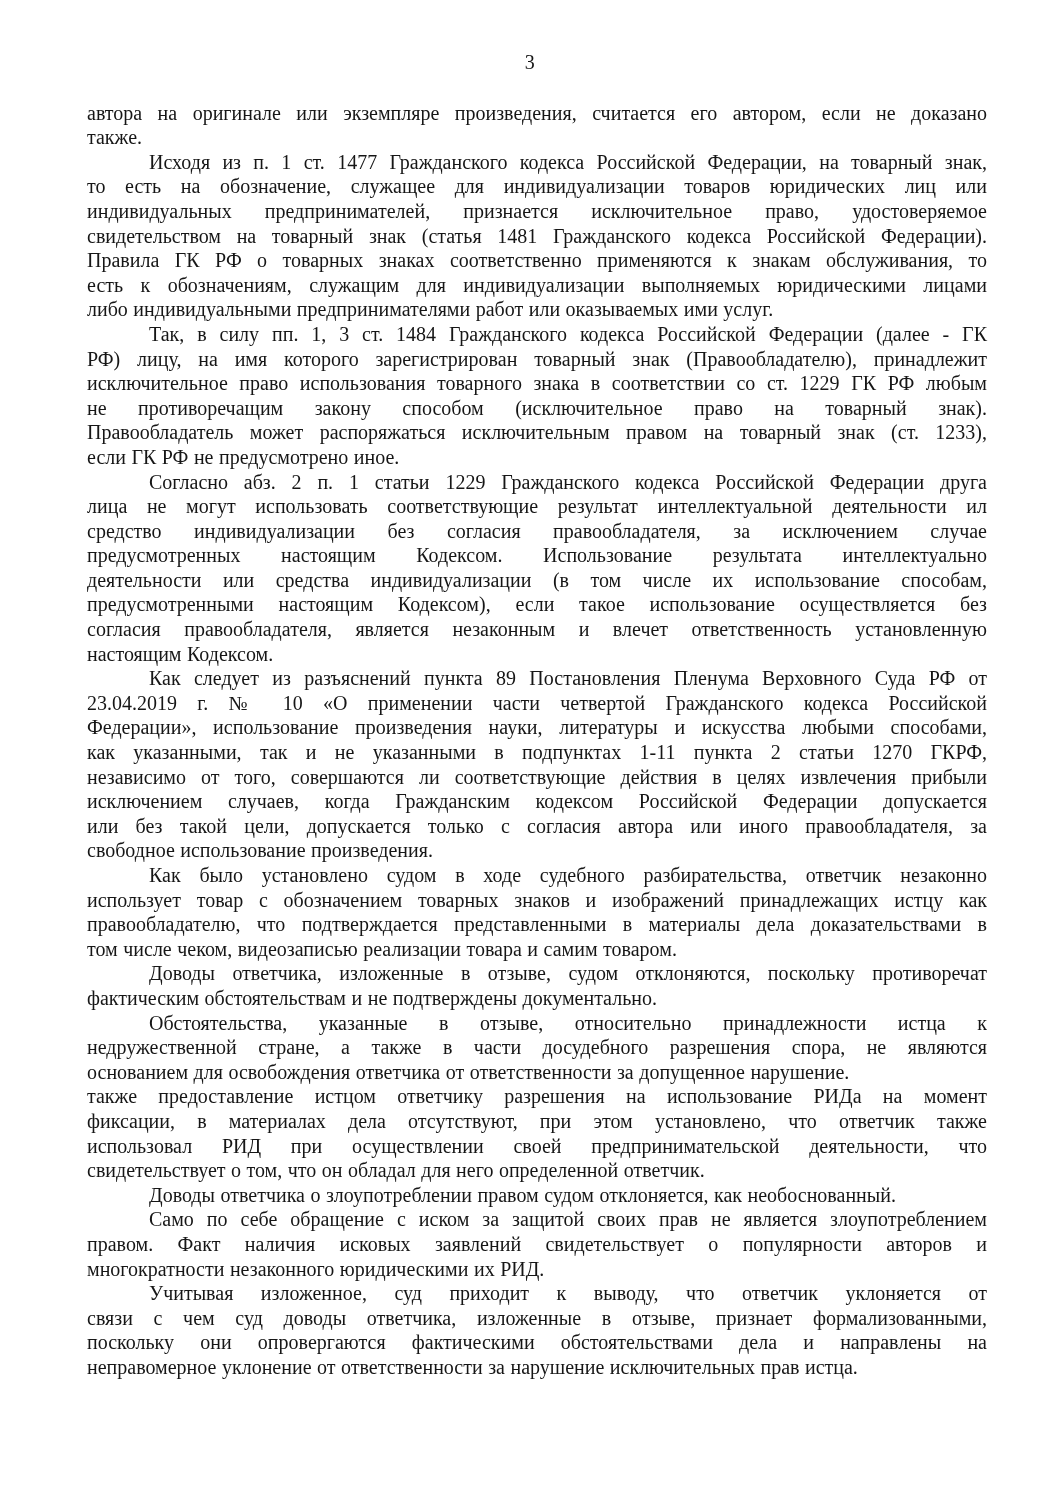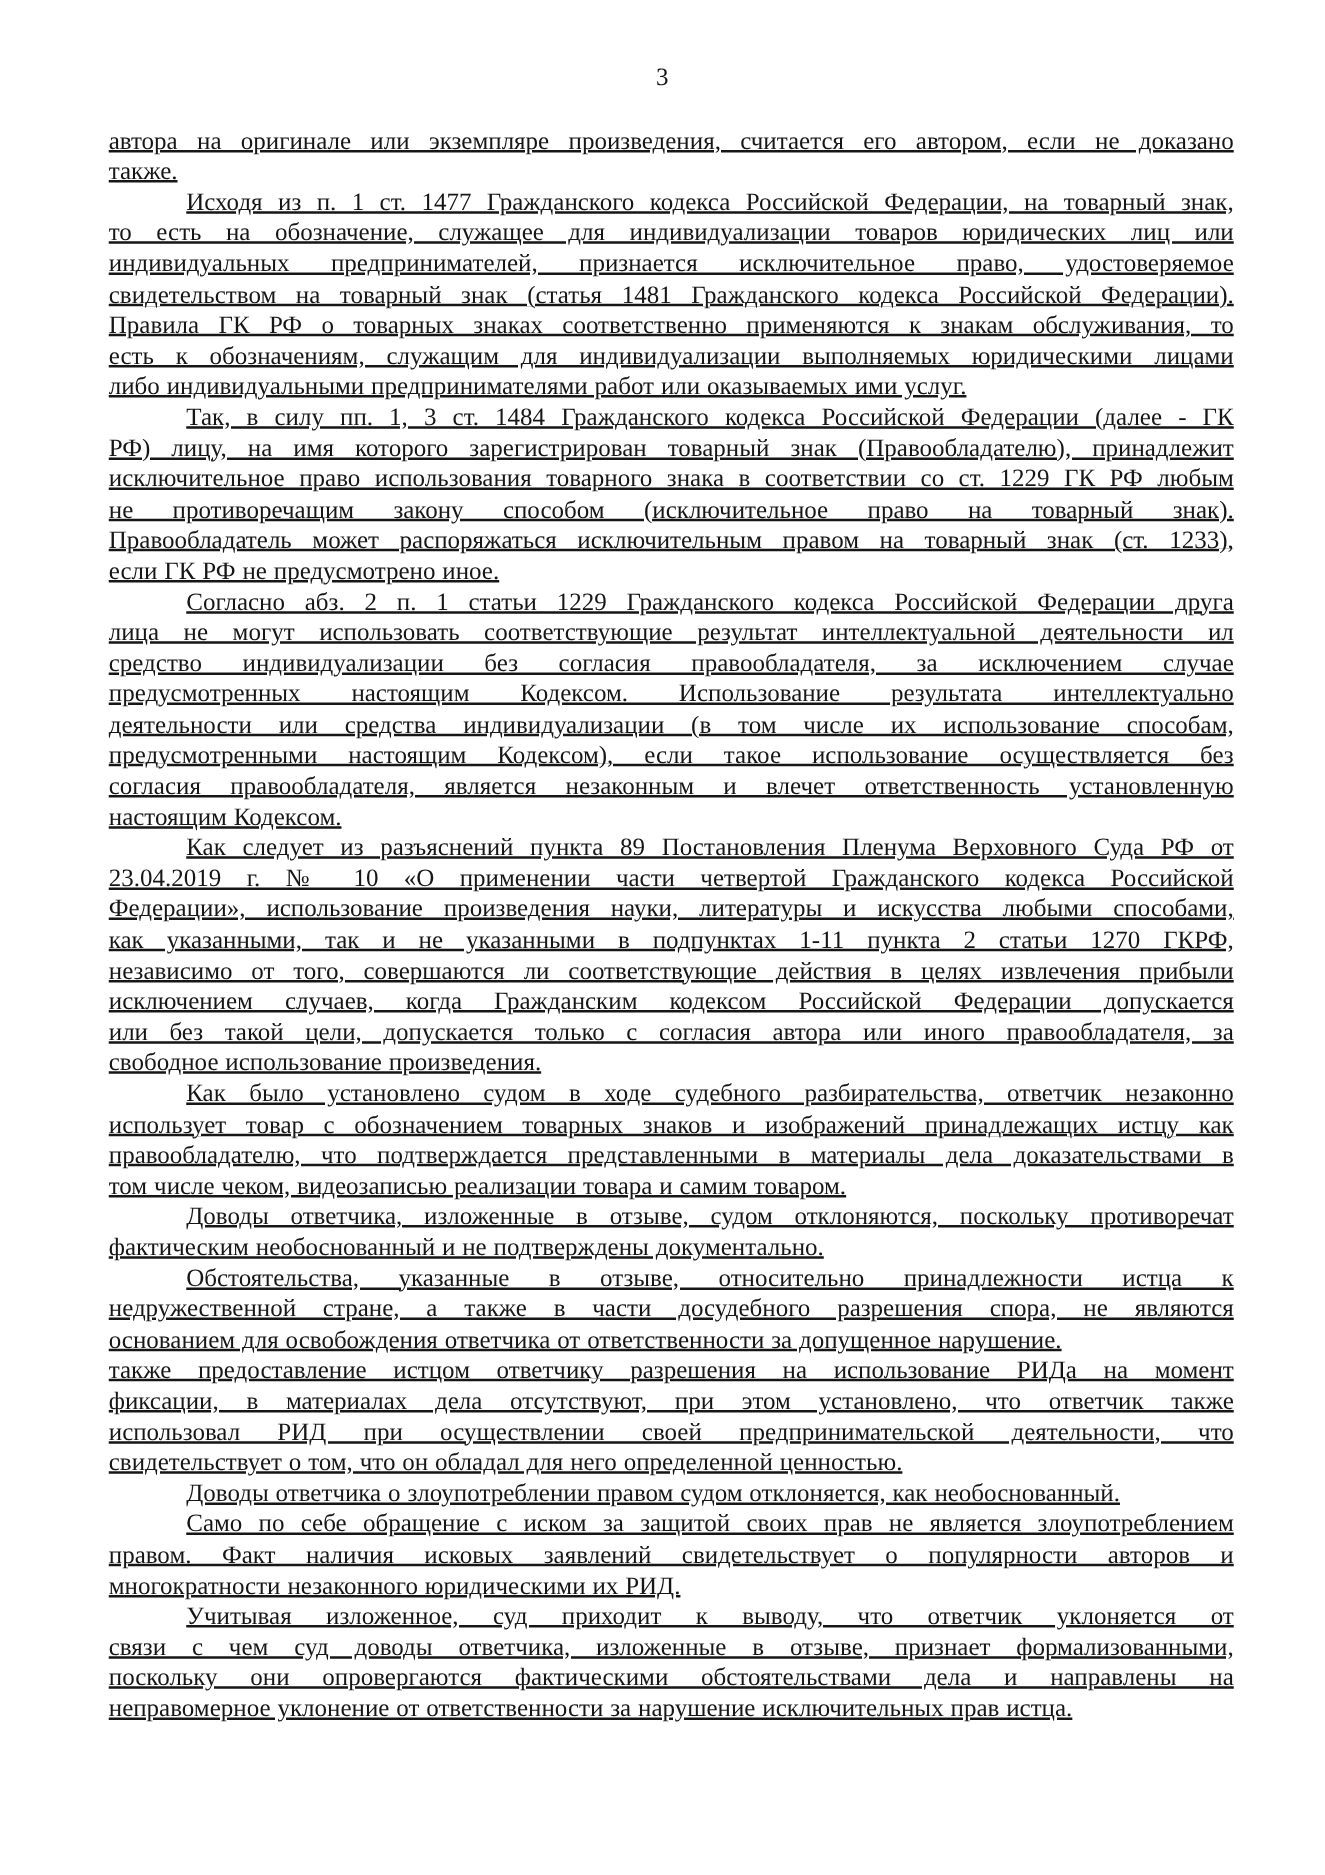--- a/index.html
+++ b/index.html
@@ -33,21 +33,20 @@
   .paragraph {
     margin: 0;
     padding: 0;
   }
   .line {
     font-size: 20px;
     line-height: 24.6px;
     text-align: justify;
     text-align-last: justify;
     word-spacing: 0.5px;
-    text-decoration: underline;
   }
   .line.last {
     text-align-last: left;
   }
   .line.indent {
     text-indent: 62px;
   }
 </style>
 </head>
 <body>
@@ -97,32 +96,32 @@
         <div class="line last">свободное использование произведения.</div>
       </div>
       <div class="paragraph">
         <div class="line indent">Как было установлено судом в ходе судебного разбирательства, ответчик незаконно</div>
         <div class="line">использует товар с обозначением товарных знаков и изображений принадлежащих истцу как</div>
         <div class="line">правообладателю, что подтверждается представленными в материалы дела доказательствами в</div>
         <div class="line last">том числе чеком, видеозаписью реализации товара и самим товаром.</div>
       </div>
       <div class="paragraph">
         <div class="line indent">Доводы ответчика, изложенные в отзыве, судом отклоняются, поскольку противоречат</div>
-        <div class="line last">фактическим необоснованный и не подтверждены документально.</div>
+        <div class="line last">фактическим обстоятельствам и не подтверждены документально.</div>
       </div>
       <div class="paragraph">
         <div class="line indent">Обстоятельства, указанные в отзыве, относительно принадлежности истца к</div>
         <div class="line">недружественной стране, а также в части досудебного разрешения спора, не являются</div>
         <div class="line last">основанием для освобождения ответчика от ответственности за допущенное нарушение.</div>
       </div>
       <div class="paragraph">
         <div class="line">также предоставление истцом ответчику разрешения на использование РИДа на момент</div>
         <div class="line">фиксации, в материалах дела отсутствуют, при этом установлено, что ответчик также</div>
         <div class="line">использовал РИД при осуществлении своей предпринимательской деятельности, что</div>
-        <div class="line last">свидетельствует о том, что он обладал для него определенной ценностью.</div>
+        <div class="line last">свидетельствует о том, что он обладал для него определенной ответчик.</div>
       </div>
       <div class="paragraph">
         <div class="line last indent">Доводы ответчика о злоупотреблении правом судом отклоняется, как необоснованный.</div>
       </div>
       <div class="paragraph">
         <div class="line indent">Само по себе обращение с иском за защитой своих прав не является злоупотреблением</div>
         <div class="line">правом. Факт наличия исковых заявлений свидетельствует о популярности авторов и</div>
         <div class="line last">многократности незаконного юридическими их РИД.</div>
       </div>
       <div class="paragraph">

